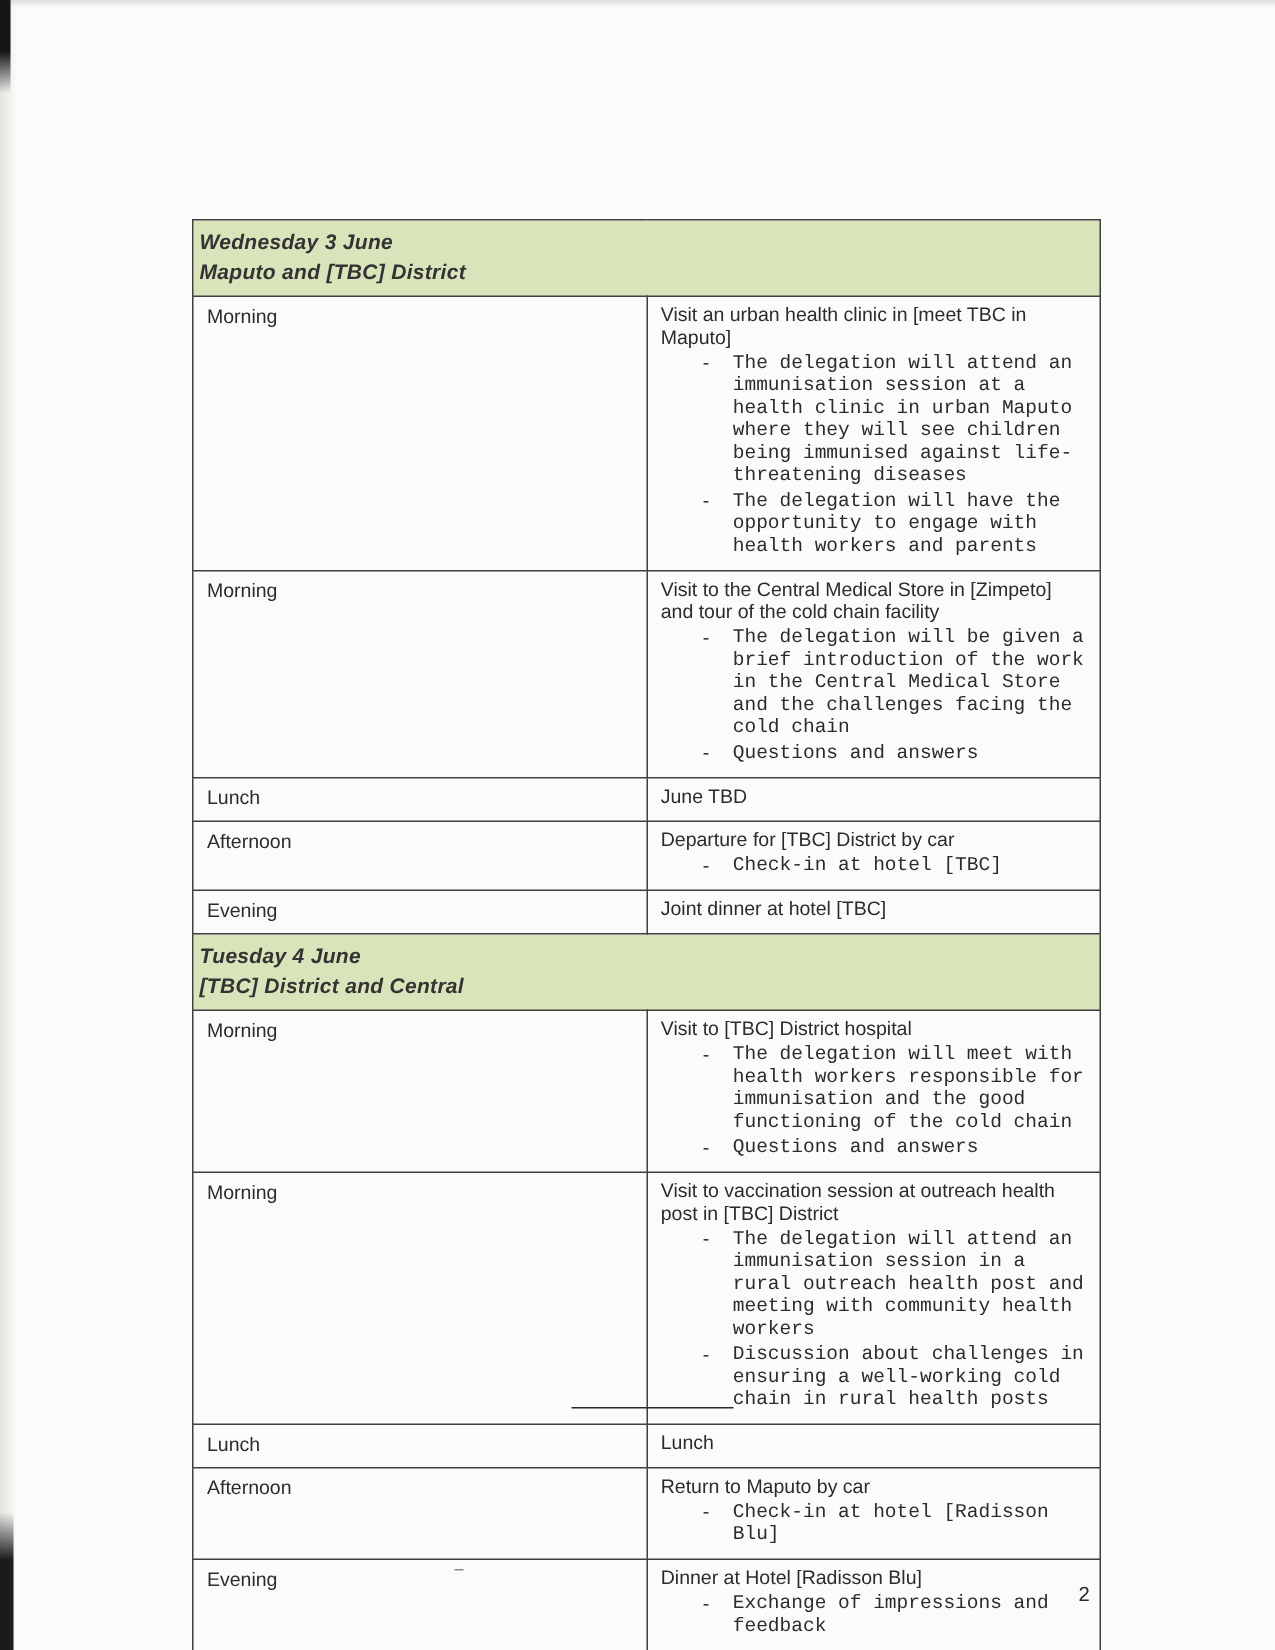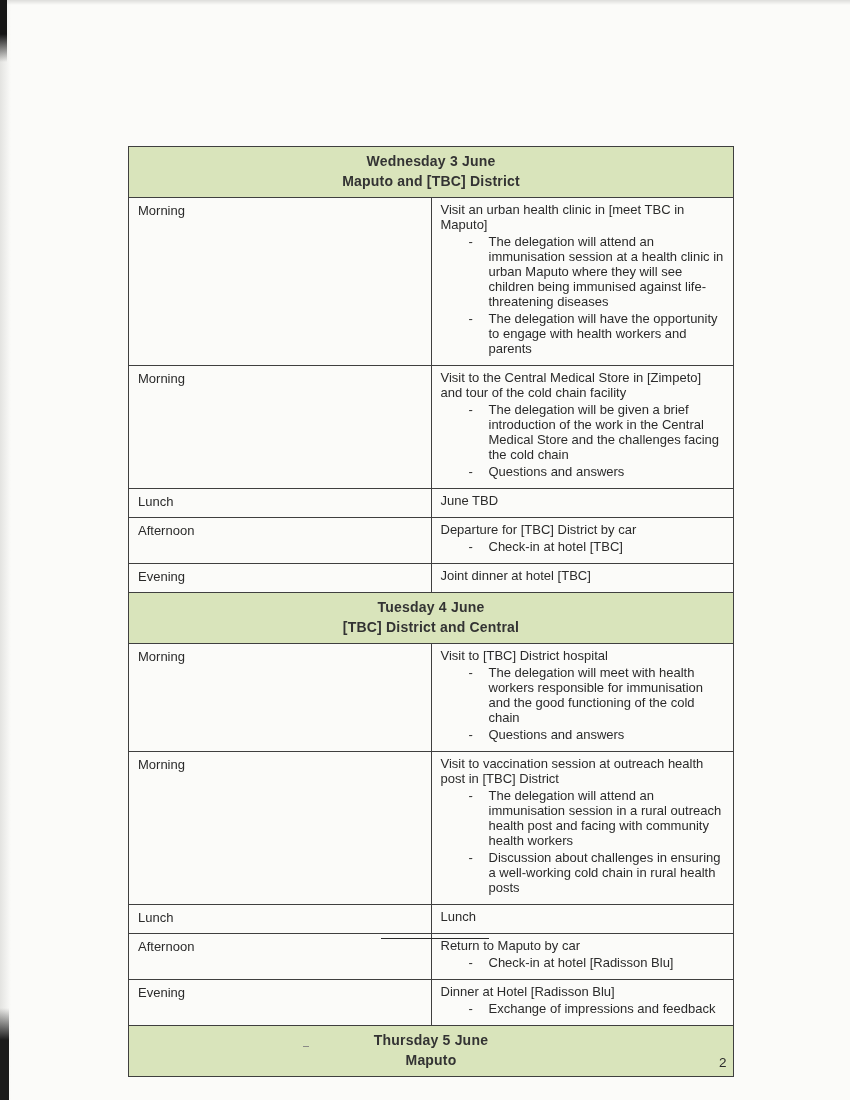--- a/index.html
+++ b/index.html
@@ -49,22 +49,22 @@
     font-size: 13px;
     line-height: 15px;
     color: #2b2b2b;
   }
   .itinerary td {
     border: 1px solid #3f3f3f;
     vertical-align: top;
   }
   .header-cell {
     background: var(--header-bg, #d9e4bb);
-    text-align: center;
     padding: 2px 4px 4px 4px;
+    font-style: italic;
   }
   .header-line {
     font-weight: bold;
     font-size: 14px;
     line-height: 16px;
     margin: 4px 0;
     color: #333333;
     letter-spacing: .2px;
   }
   .time-cell {
@@ -81,20 +81,21 @@
   .bullet {
     display: flex;
     margin: 2px 0 2px 28px;
   }
   .bullet .dash {
     flex: none;
     width: 20px;
   }
   .bullet .btext {
     flex: 1;
+    font-family: Liberation Mono, monospace;
   }
   
   .footer-rule {
     position: absolute;
     left: 381px;
     top: 938px;
     width: 108px;
     border-top: 1.5px solid #2a2a2a;
   }
   .speck-dash {
@@ -199,21 +200,21 @@
               <span class="btext">Questions and answers</span>
             </div>
           </td>
         </tr>
         <tr>
           <td class="time-cell">Morning</td>
           <td class="content-cell">
             <div class="main-text">Visit to vaccination session at outreach health post in [TBC] District</div>
             <div class="bullet">
               <span class="dash">-</span>
-              <span class="btext">The delegation will attend an immunisation session in a rural outreach health post and facing with community health workers</span>
+              <span class="btext">The delegation will attend an immunisation session in a rural outreach health post and meeting with community health workers</span>
             </div>
             <div class="bullet">
               <span class="dash">-</span>
               <span class="btext">Discussion about challenges in ensuring a well-working cold chain in rural health posts</span>
             </div>
           </td>
         </tr>
         <tr>
           <td class="time-cell">Lunch</td>
           <td class="content-cell">

